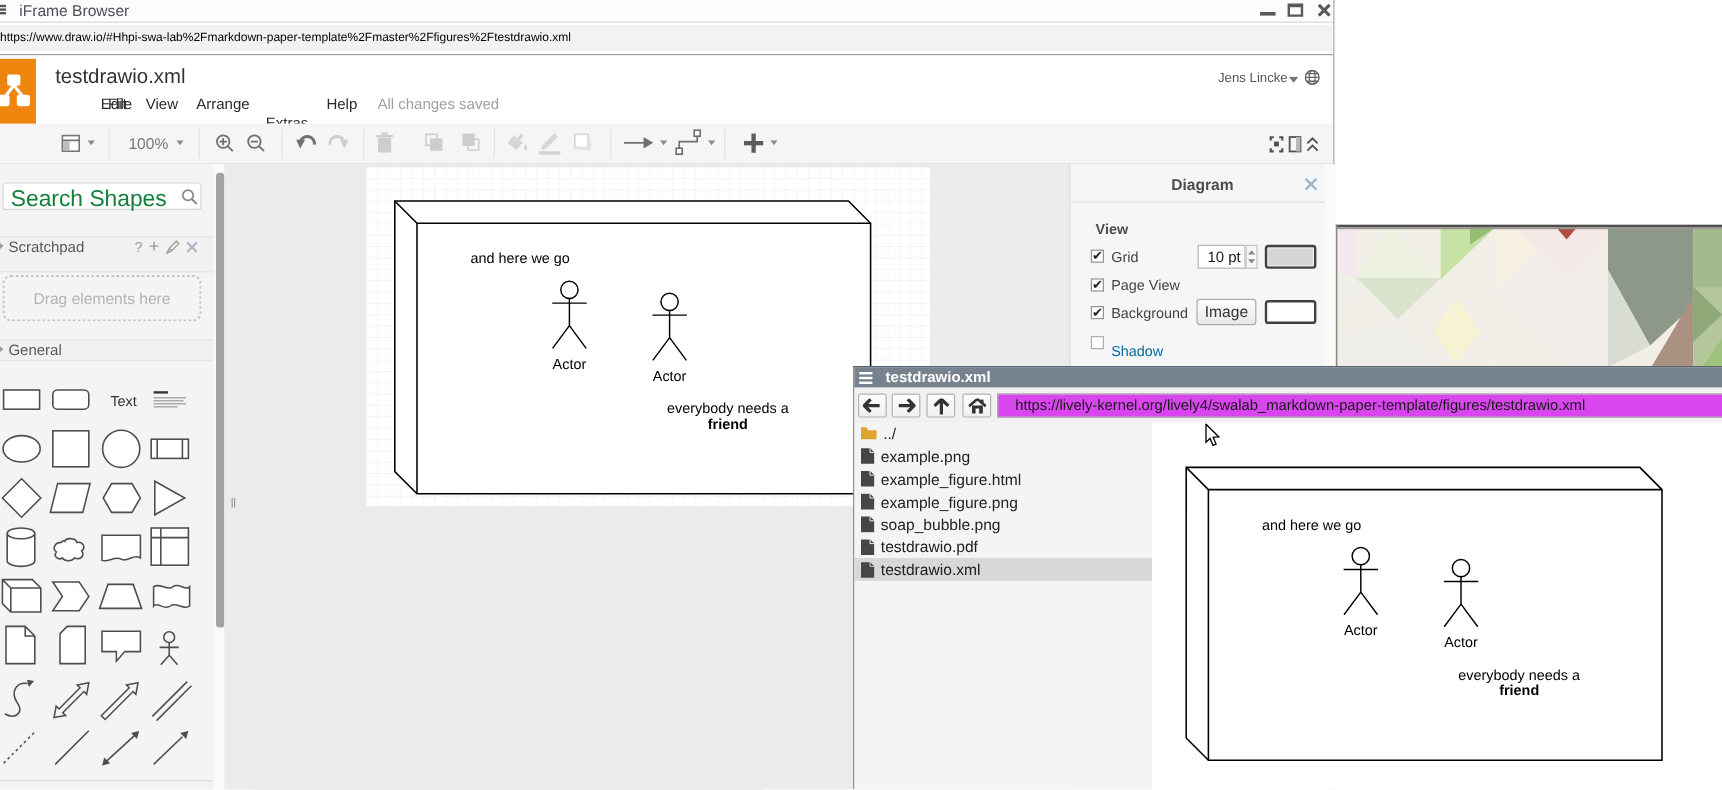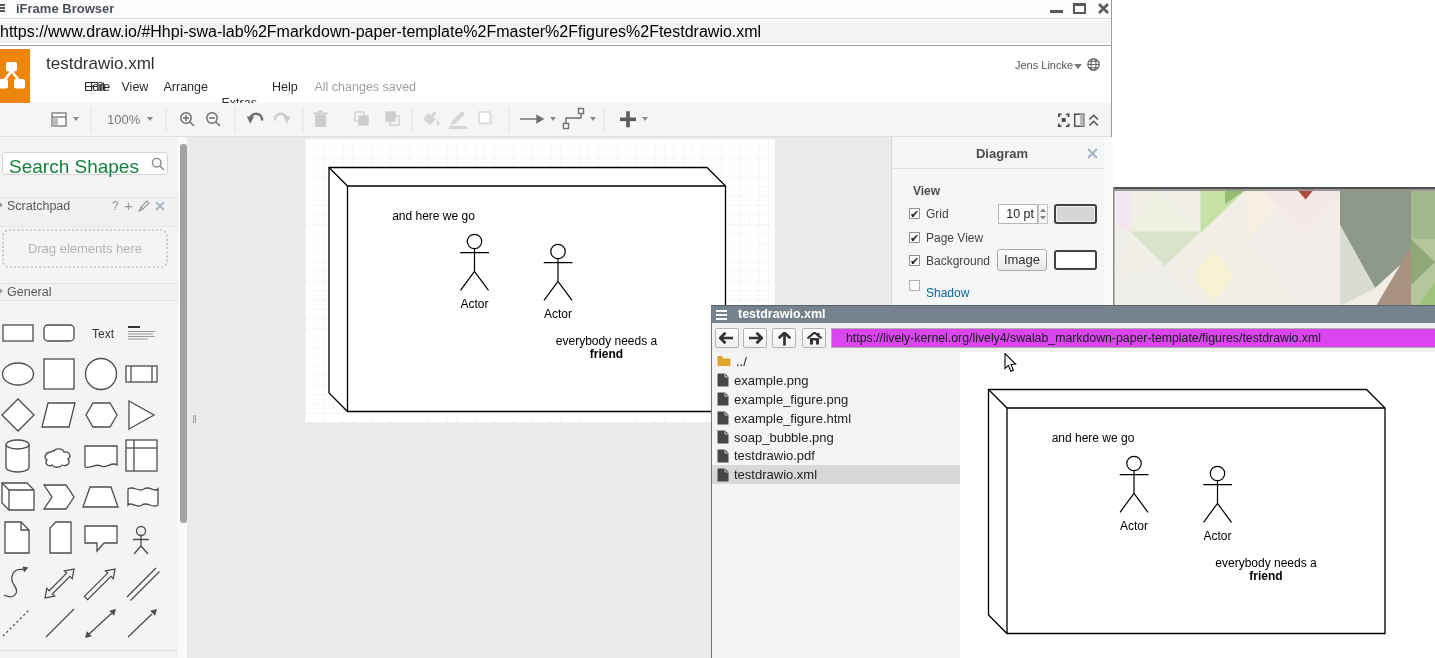--- a/index.html
+++ b/index.html
@@ -19,30 +19,30 @@
 </head>
 <body>
 <div id="page">
 
 <div class="abs" id="win" style="left:0;top:0;width:1112px;height:658px;background:#fff;border-right:1px solid #9a9a9a;">
 
   <div class="abs" style="left:0;top:0;width:1111px;height:19px;background:#fcfcfc;border-bottom:1px solid #d6d6d6;">
     <div class="abs" style="left:-5px;top:4px;width:10px;height:2px;background:#555;"></div>
     <div class="abs" style="left:-5px;top:7px;width:10px;height:2px;background:#555;"></div>
     <div class="abs" style="left:-5px;top:10px;width:10px;height:2px;background:#555;"></div>
-    <div class="abs" style="left:16px;top:1px;font-size:13px;font-weight:bold;color:#4b515a;">iFrame Browser</div>
+    <div class="abs" style="left:16px;top:1px;font-size:13px;font-weight:normal;color:#4b515a;">iFrame Browser</div>
     <div class="abs" style="left:1050px;top:10px;width:13px;height:3px;background:#5a5a5a;"></div>
     <div class="abs" style="left:1073px;top:3px;width:13px;height:11px;border:2px solid #5a5a5a;border-top:3px solid #5a5a5a;"></div>
     <svg class="abs" style="left:1098px;top:3px;" width="11" height="11" viewBox="0 0 11 11">
           <path d="M1 1 L10 10 M10 1 L1 10" stroke="#5a5a5a" stroke-width="2.6"></path>
         </svg>
   </div>
 
   <div class="abs" style="left:0;top:20px;width:1111px;height:26px;background:#fff;border-bottom:1px solid #a0a0a0;">
-    <div class="abs" style="left:0;top:1px;width:1110px;height:22px;background:#f2f2f2;font-size:16px;color:#000;line-height:22px;white-space:nowrap;">https://www.draw.io/#Hhpi-swa-lab%2Fmarkdown-paper-template%2Fmaster%2Ffigures%2Ftestdrawio.xml</div>
+    <div class="abs" style="left:0;top:1px;width:1110px;height:22px;background:#f2f2f2;font-size:10px;color:#000;line-height:22px;white-space:nowrap;">https://www.draw.io/#Hhpi-swa-lab%2Fmarkdown-paper-template%2Fmaster%2Ffigures%2Ftestdrawio.xml</div>
   </div>
 
   <div class="abs" style="left:0;top:47px;width:1111px;height:56px;background:#fff;">
     <div class="abs" style="left:0;top:2px;width:30px;height:55px;background:#ee850d;overflow:hidden;">
       <svg width="30" height="55" viewBox="0 0 30 55">
         <path d="M11.5 22 L4 32 M11.5 22 L19.5 32" stroke="#fff" stroke-width="2.6" fill="none"></path>
         <rect x="6" y="13" width="11" height="9.5" rx="2" fill="#fff"></rect>
         <rect x="-3" y="30" width="11" height="9.5" rx="2" fill="#fff"></rect>
         <rect x="14" y="30" width="11" height="9.5" rx="2" fill="#fff"></rect>
       </svg>
@@ -418,28 +418,28 @@
             <path d="M0.5 0.5 L8 0.5 L11.5 4 L11.5 13.5 L0.5 13.5 Z" fill="#464646"></path>
             <path d="M8 0.5 L8 4 L11.5 4" fill="#464646" stroke="#f4f4f4" stroke-width="0.8"></path>
           </svg>
           <span>example.png</span>
         </div>
     <div class="frow">
           <svg class="fic" width="12" height="14" viewBox="0 0 12 14">
             <path d="M0.5 0.5 L8 0.5 L11.5 4 L11.5 13.5 L0.5 13.5 Z" fill="#464646"></path>
             <path d="M8 0.5 L8 4 L11.5 4" fill="#464646" stroke="#f4f4f4" stroke-width="0.8"></path>
           </svg>
+          <span>example_figure.html</span>
+        </div>
+    <div class="frow">
+          <svg class="fic" width="12" height="14" viewBox="0 0 12 14">
+            <path d="M0.5 0.5 L8 0.5 L11.5 4 L11.5 13.5 L0.5 13.5 Z" fill="#464646"></path>
+            <path d="M8 0.5 L8 4 L11.5 4" fill="#464646" stroke="#f4f4f4" stroke-width="0.8"></path>
+          </svg>
           <span>example_figure.png</span>
-        </div>
-    <div class="frow">
-          <svg class="fic" width="12" height="14" viewBox="0 0 12 14">
-            <path d="M0.5 0.5 L8 0.5 L11.5 4 L11.5 13.5 L0.5 13.5 Z" fill="#464646"></path>
-            <path d="M8 0.5 L8 4 L11.5 4" fill="#464646" stroke="#f4f4f4" stroke-width="0.8"></path>
-          </svg>
-          <span>example_figure.html</span>
         </div>
     <div class="frow">
           <svg class="fic" width="12" height="14" viewBox="0 0 12 14">
             <path d="M0.5 0.5 L8 0.5 L11.5 4 L11.5 13.5 L0.5 13.5 Z" fill="#464646"></path>
             <path d="M8 0.5 L8 4 L11.5 4" fill="#464646" stroke="#f4f4f4" stroke-width="0.8"></path>
           </svg>
           <span>soap_bubble.png</span>
         </div>
     <div class="frow">
           <svg class="fic" width="12" height="14" viewBox="0 0 12 14">

